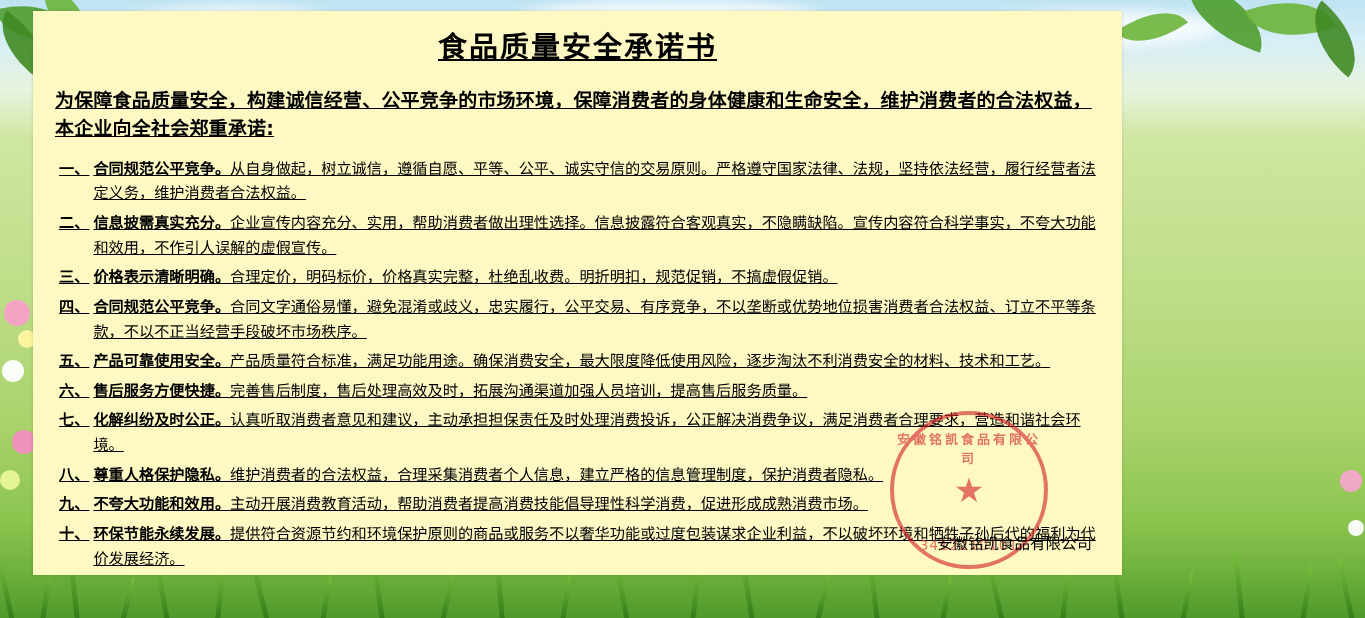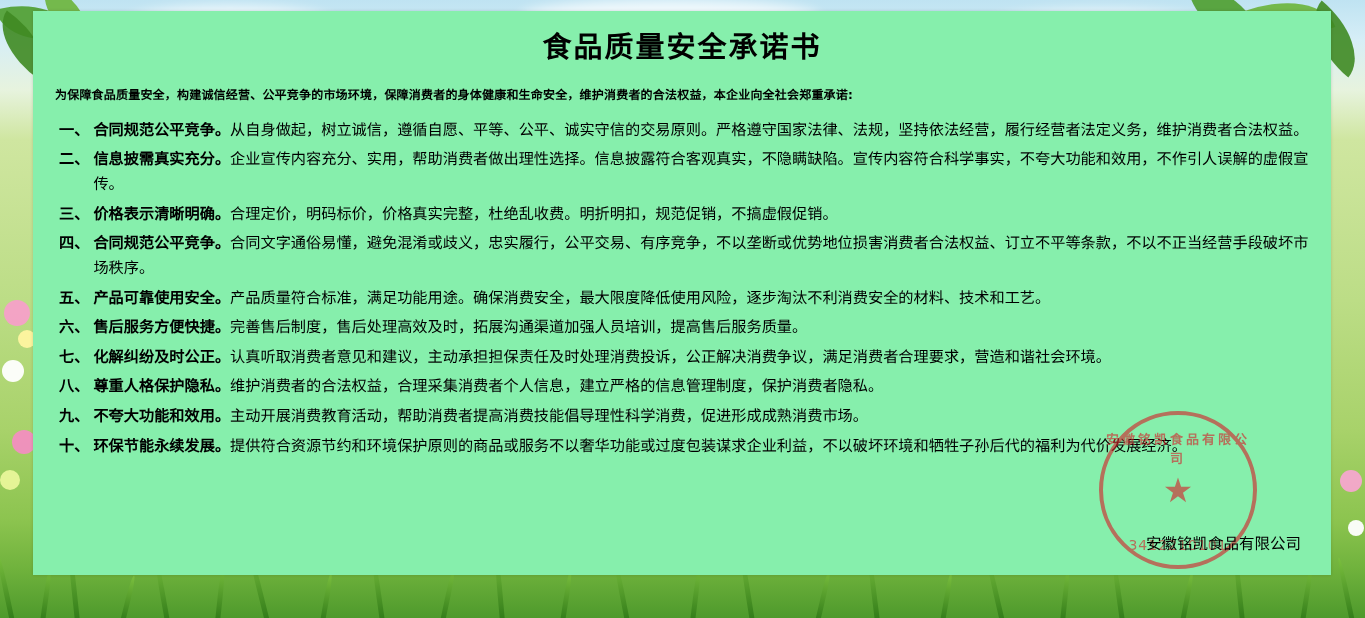--- a/index.html
+++ b/index.html
@@ -57,40 +57,41 @@
     position: absolute;
     border-radius: 50%;
     opacity: .95;
   }
 
   
   #sheet {
     position: absolute;
     left: 33px;
     top: 11px;
-    width: 1298px;
+    width: 1089px;
     height: 564px;
-    background: #86efac;
+    background: #fef9c3;
     z-index: 5;
     box-shadow: 0 0 3px rgba(0,0,0,.15);
     overflow: hidden;
+    text-decoration: underline;
   }
 
   #doc-title {
     text-align: center;
     font-size: 29px;
     font-weight: bold;
     color: #000;
     letter-spacing: 2px;
     margin: 19px 0 0 0;
     line-height: 1.2;
   }
 
   #preamble {
-    font-size: 12px;
+    font-size: 19px;
     font-weight: bold;
     color: #000;
     margin: 21px 22px 0 22px;
     line-height: 1.5;
     letter-spacing: .2px;
   }
 
   #clauses {
     margin: 14px 20px 0 26px;
   }

